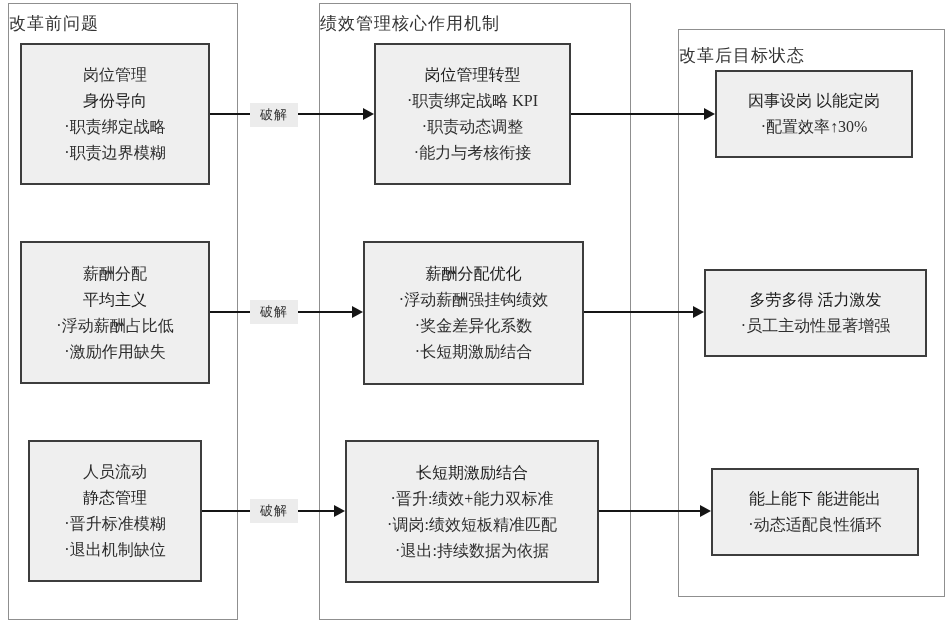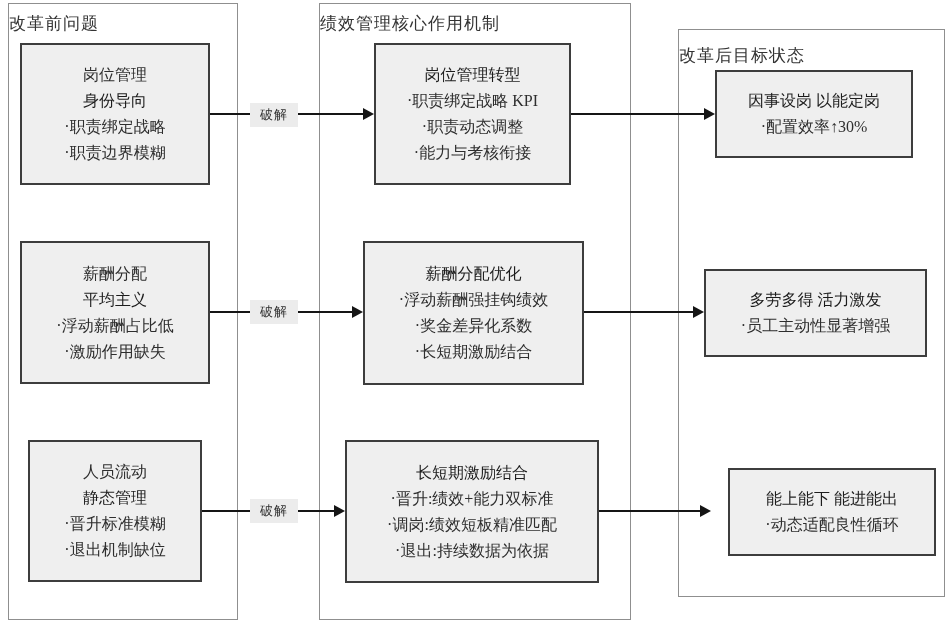--- a/index.html
+++ b/index.html
@@ -95,21 +95,21 @@
   <div class="fbox" style="left:715px;top:70px;width:198px;height:88px;">
     <div class="ln bold">因事设岗 以能定岗</div>
     <div class="ln">·配置效率↑30%</div>
   </div>
 
   <div class="fbox" style="left:704px;top:269px;width:223px;height:88px;">
     <div class="ln bold">多劳多得 活力激发</div>
     <div class="ln">·员工主动性显著增强</div>
   </div>
 
-  <div class="fbox" style="left:728px;top:468px;width:208px;height:88px;">
+  <div class="fbox" style="left:711px;top:468px;width:208px;height:88px;">
     <div class="ln bold">能上能下 能进能出</div>
     <div class="ln">·动态适配良性循环</div>
   </div>
 
   <div class="aline" style="left:210px;top:113px;width:154px;"></div>
   <div class="ahead" style="left:363px;top:108px;"></div>
   <div class="alabel" style="left:250px;top:103px;">破解</div>
   <div class="aline" style="left:571px;top:113px;width:134px;"></div>
   <div class="ahead" style="left:704px;top:108px;"></div>
 

